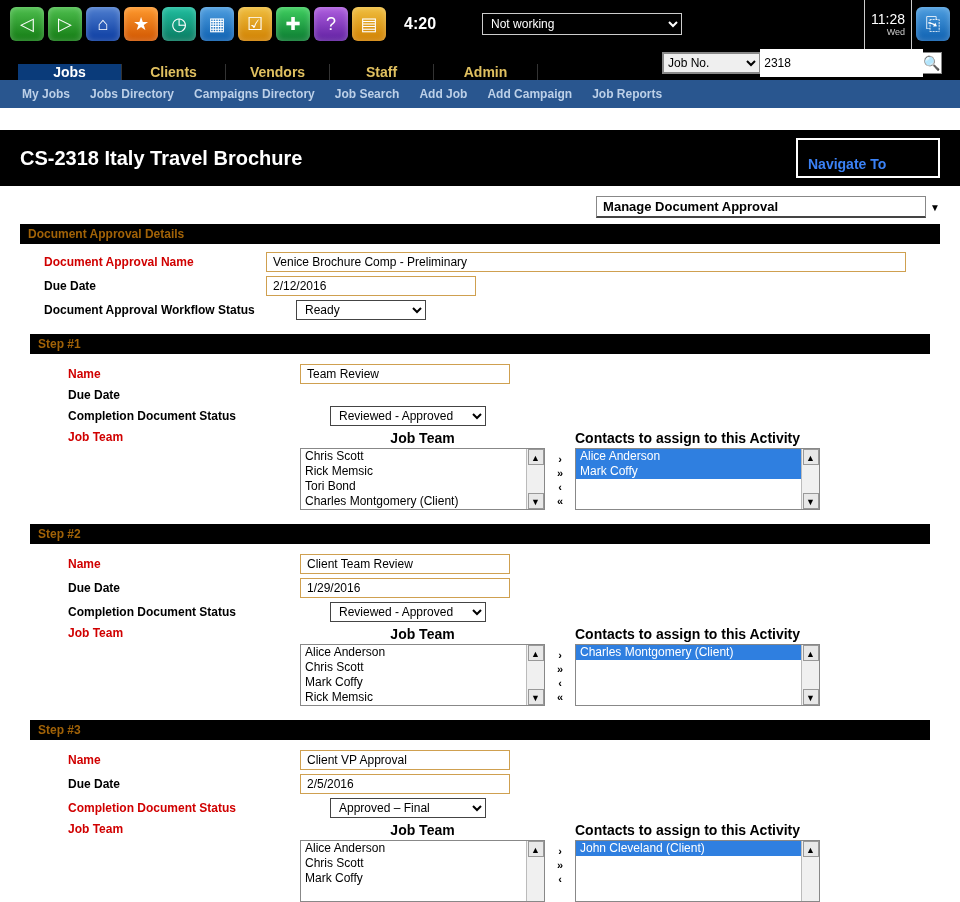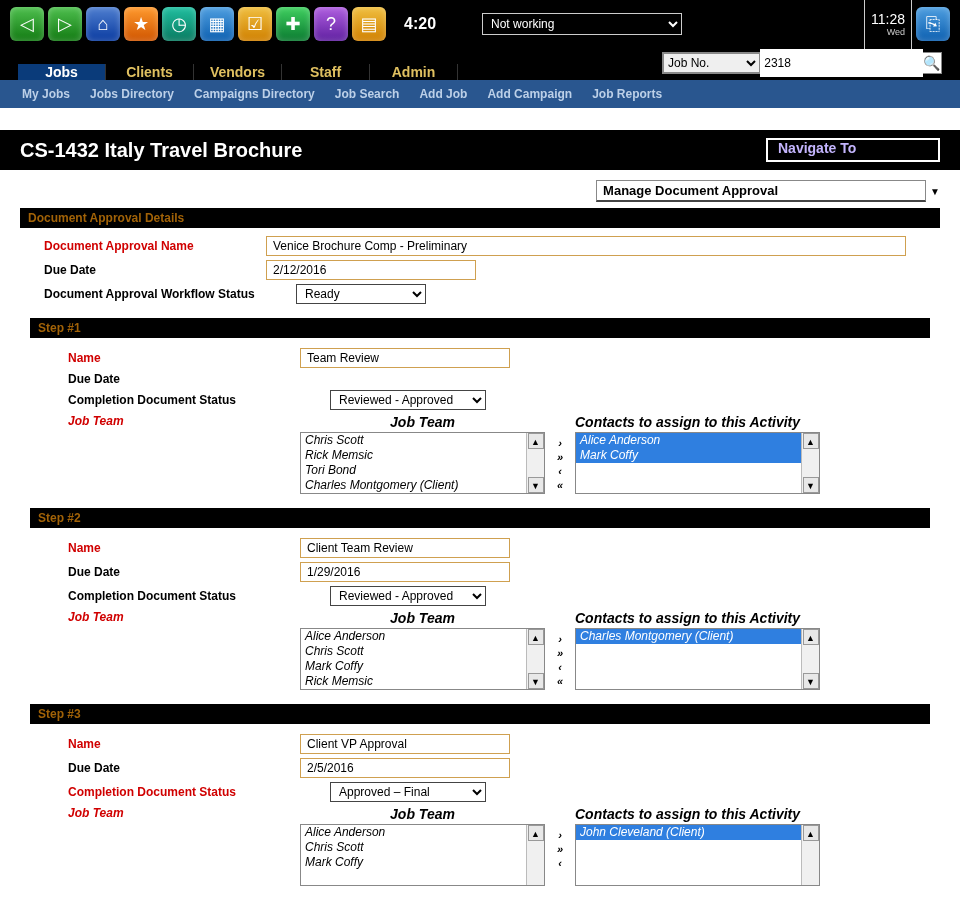--- a/index.html
+++ b/index.html
@@ -49,21 +49,21 @@
     .top-clock .tc-day{font-size:9px; color:#ccc;}
     
     .navtabs {
       background:#000;
       height:32px;
       display:flex;
       align-items:stretch;
       padding-left:18px;
     }
     .navtab {
-      width:88px;
+      width:104px;
       display:flex; align-items:center; justify-content:center;
       color:#e0c060; font-weight:bold; font-size:14px;
       border-right:1px solid #333;
       margin-top:16px;
     }
     .navtab.active{ background:#0a3b7a; color:#fff;}
     .navspacer{flex:1;}
     .jobno-box{
       display:flex; align-items:center;
       background:#fff; border:1px solid #888;
@@ -82,23 +82,23 @@
     .subnav span{cursor:pointer;}
     
     .spacer-white{height:22px; background:#fff;}
     .page-title-bar{
       background:#000; color:#fff;
       display:flex; align-items:center;
       padding:8px 20px; justify-content:space-between;
     }
     .page-title{font-size:20px; font-weight:bold;}
     .navigate-to{
-      background:#000; color:#c4b5fd; border:2px solid #fff;
-      padding:0 30px 4px 10px; font-weight:bold; font-size:14px;
-      width:174px;
+      background:#000; color:#3b82f6; border:2px solid #fff;
+      padding:16px 30px 4px 10px; font-weight:bold; font-size:14px;
+      width:144px;
     }
     .sub-header{
       display:flex; align-items:center;
       padding:10px 20px 6px 20px;
     }
     .sub-header h2{font-size:20px; font-weight:bold;}
     .sub-header-spacer{flex:1;}
     .manage-sel{
       width:330px; border:1px solid #888; border-bottom:2px solid #444;
       font-weight:bold; padding:2px 6px; font-size:13px; height:22px;
@@ -122,21 +122,21 @@
       width:210px;
     }
     .txt-input.wide{ width:640px; }
     .sel-drop{
       border:1px solid #444; background:#fff;
       height:20px; font-size:12px; width:130px; padding:0 4px;
     }
     .sel-drop.med{width:156px;}
     
     .step-body{padding:6px 30px 0 44px;}
-    .team-area{display:flex; align-items:flex-start;font-style:italic;}
+    .team-area{display:flex; align-items:flex-start;}
     .team-col{width:245px;}
     .team-col .team-head, .contacts-col .team-head{
       font-weight:bold; font-size:14px; text-align:center; margin-bottom:2px;
     }
     .listbox{
       display:flex; border:1px solid #888;
       height:62px; background:#fff;
     }
     .listbox .items{flex:1; overflow:hidden;}
     .listbox .items div{padding:0 4px; font-size:12px; line-height:15px;}
@@ -209,21 +209,21 @@
   <span>Campaigns Directory</span>
   <span>Job Search</span>
   <span>Add Job</span>
   <span>Add Campaign</span>
   <span>Job Reports</span>
 </div>
 
 <div class="spacer-white"></div>
 
 <div class="page-title-bar">
-  <div class="page-title">CS-1432 Italy Travel Brochure</div>
+  <div class="page-title">CS-2318 Italy Travel Brochure</div>
   <div class="navigate-to">Navigate To</div>
 </div>
 
 <div class="sub-header">
   <div class="sub-header-spacer"></div>
   <div class="manage-sel">
     <span>Manage Document Approval</span>
   </div>
   <span class="manage-arrow">▼</span>
 </div>

